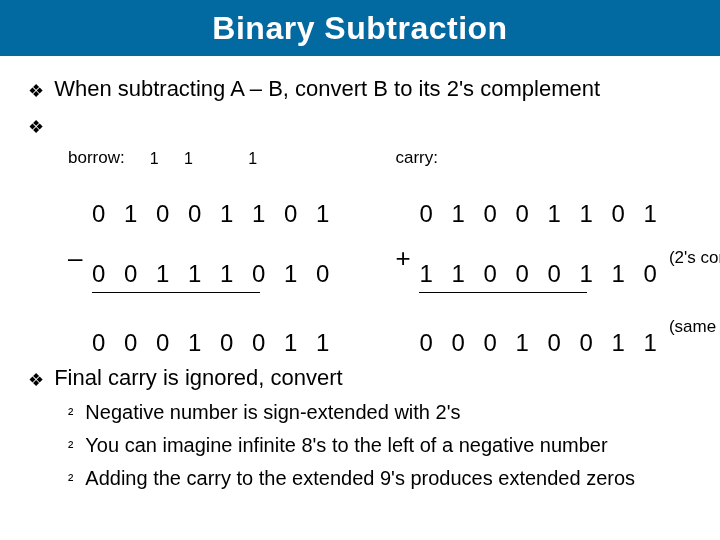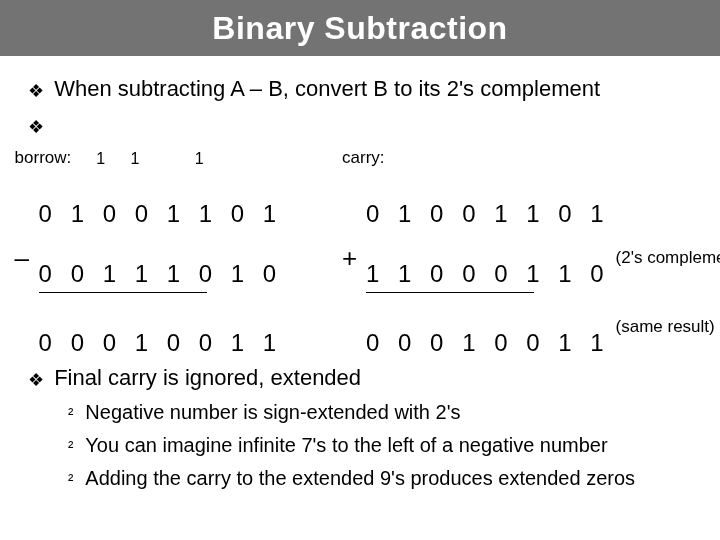--- a/index.html
+++ b/index.html
@@ -12,21 +12,21 @@
     color: #000000;
     overflow: hidden;
   }
   .slide {
     width: 720px;
     height: 540px;
     position: relative;
     box-sizing: border-box;
   }
   .title-band {
-    background: #737373;
+    background: #0369a1;
     height: 56px;
     width: 100%;
     display: flex;
     align-items: center;
     justify-content: center;
   }
   .title-text {
     font-family: "Comic Sans MS", "Comic Sans", cursive, Arial, sans-serif;
     font-size: 32px;
     font-weight: bold;
@@ -56,21 +56,21 @@
   }
   .bullet-sub .glyph {
     font-size: 16px;
     margin-right: 12px;
     margin-top: 4px;
     flex: 0 0 auto;
   }
   .calc-wrap {
     display: flex;
     flex-direction: row;
-    justify-content: center;
+    justify-content: flex-start;
     gap: 60px;
     margin: 6px 0 8px 40px;
   }
   .calc-block {
     font-family: Arial, Helvetica, sans-serif;
   }
   .borrow-row, .carry-row {
     height: 20px;
     display: flex;
     align-items: flex-end;
@@ -176,30 +176,30 @@
           <div></div>
           <div class="digits">0 0 0 1 0 0 1 1</div>
           <div class="annot">(same result)</div>
         </div>
       </div>
 
     </div>
 
     <div class="bullet-main">
       <span class="glyph">❖</span>
-      <span>Final carry is ignored, extended</span>
+      <span>Final carry is ignored, convert</span>
     </div>
 
     <div class="bullet-sub">
       <span class="glyph">²</span>
       <span>Negative number is sign-extended with 2's</span>
     </div>
     <div class="bullet-sub">
       <span class="glyph">²</span>
-      <span>You can imagine infinite 7's to the left of a negative number</span>
+      <span>You can imagine infinite 8's to the left of a negative number</span>
     </div>
     <div class="bullet-sub">
       <span class="glyph">²</span>
       <span>Adding the carry to the extended 9's produces extended zeros</span>
     </div>
 
   </div>
 </div>
 
 </body></html>

